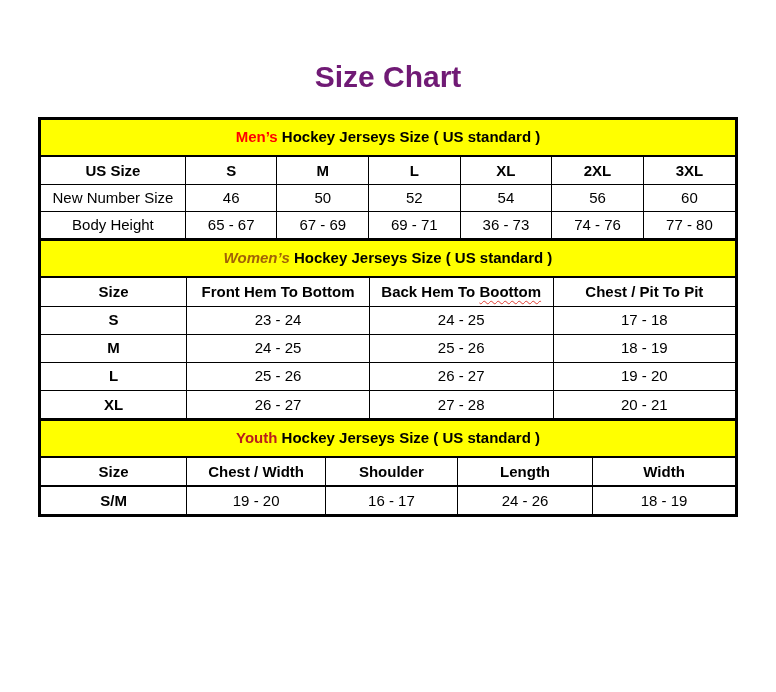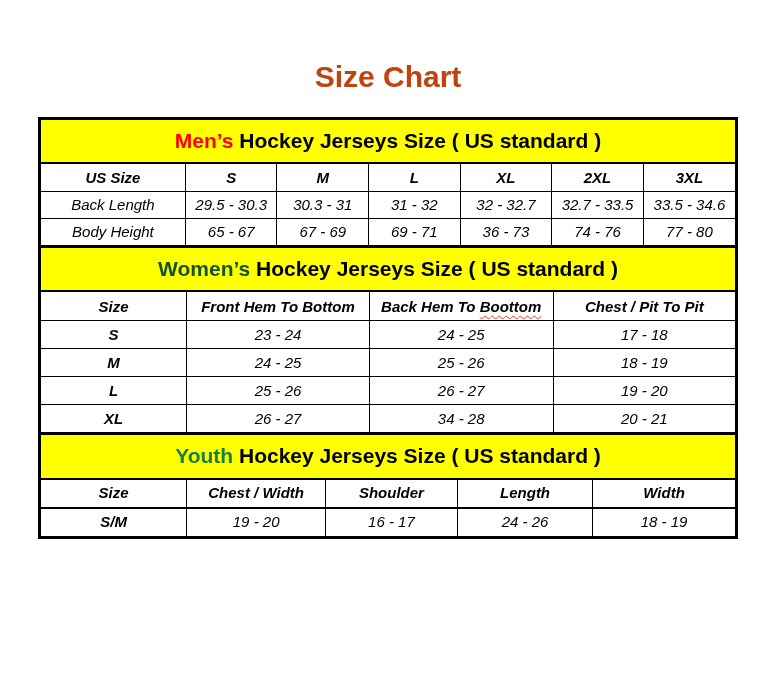--- a/index.html
+++ b/index.html
@@ -21,31 +21,30 @@
   }
   .chart {
     width: 700px;
     margin: 0 auto;
     border: 3px solid #000;
     background: #fff;
   }
   .band {
     text-align: center;
     font-weight: bold;
-    font-size: 21px;
+    font-size: 15px;
     padding: 8px 0 9px 0;
     border-bottom: 2px solid #000;
     line-height: 1.2;
   }
   section + section .band { border-top: 3px solid #000; }
   table {
     width: 100%;
     border-collapse: collapse;
     table-layout: fixed;
-    font-style: italic;
   }
   th, td {
     border: 1px solid #000;
     text-align: center;
     vertical-align: middle;
     padding: 0 2px;
     font-size: 15px;
     line-height: 1.15;
     height: 28px;
     overflow: hidden;
@@ -64,21 +63,21 @@
     text-decoration-line: underline;
     text-decoration-style: wavy;
     text-decoration-thickness: 1px;
     text-underline-offset: 3px;
     text-decoration-skip-ink: none;
   }
 </style>
 </head>
 <body>
 
-<h1 class="page-title" style="color: #c2410c;">Size Chart</h1>
+<h1 class="page-title" style="color: #701a75;">Size Chart</h1>
 
 <div class="chart" id="chart">
     <section class="sec-mens">
       <div class="band" style="background: rgb(255, 255, 0);"><span style="color: rgb(255, 0, 0);">Men’s</span><span> Hockey Jerseys Size ( US standard )</span></div>
       <table>
         <colgroup>
           <col style="width: 20.8%;">
           <col style="width: 13.2%;">
           <col style="width: 13.2%;">
           <col style="width: 13.2%;">
@@ -92,42 +91,42 @@
             <th>S</th>
             <th>M</th>
             <th>L</th>
             <th>XL</th>
             <th>2XL</th>
             <th>3XL</th>
           </tr>
         </thead>
         <tbody>
           <tr>
-            <td>Back Length</td>
-            <td>29.5 - 30.3</td>
-            <td>30.3 - 31</td>
-            <td>31 - 32</td>
-            <td>32 - 32.7</td>
-            <td>32.7 - 33.5</td>
-            <td>33.5 - 34.6</td>
+            <td>New Number Size</td>
+            <td>46</td>
+            <td>50</td>
+            <td>52</td>
+            <td>54</td>
+            <td>56</td>
+            <td>60</td>
           </tr>
           <tr>
             <td>Body Height</td>
             <td>65 - 67</td>
             <td>67 - 69</td>
             <td>69 - 71</td>
             <td>36 - 73</td>
             <td>74 - 76</td>
             <td>77 - 80</td>
           </tr>
         </tbody>
       </table>
     </section>
     <section class="sec-womens">
-      <div class="band" style="background: rgb(255, 255, 0);"><span style="color: #14532d;">Women’s</span><span> Hockey Jerseys Size ( US standard )</span></div>
+      <div class="band" style="background: rgb(255, 255, 0);"><span style="color: #a16207; font-style: italic;">Women’s</span><span> Hockey Jerseys Size ( US standard )</span></div>
       <table>
         <colgroup>
           <col style="width: 21%;">
           <col style="width: 26.3%;">
           <col style="width: 26.5%;">
           <col style="width: 26.2%;">
         </colgroup>
         <thead>
           <tr>
             <th>Size</th>
@@ -151,28 +150,28 @@
           </tr>
           <tr>
             <td class="row-label-bold">L</td>
             <td>25 - 26</td>
             <td>26 - 27</td>
             <td>19 - 20</td>
           </tr>
           <tr>
             <td class="row-label-bold">XL</td>
             <td>26 - 27</td>
-            <td>34 - 28</td>
+            <td>27 - 28</td>
             <td>20 - 21</td>
           </tr>
         </tbody>
       </table>
     </section>
     <section class="sec-youth">
-      <div class="band" style="background: rgb(255, 255, 0);"><span style="color: #15803d;">Youth</span><span> Hockey Jerseys Size ( US standard )</span></div>
+      <div class="band" style="background: rgb(255, 255, 0);"><span style="color: #b91c1c;">Youth</span><span> Hockey Jerseys Size ( US standard )</span></div>
       <table>
         <colgroup>
           <col style="width: 21%;">
           <col style="width: 20%;">
           <col style="width: 19%;">
           <col style="width: 19.5%;">
           <col style="width: 20.5%;">
         </colgroup>
         <thead>
           <tr>

